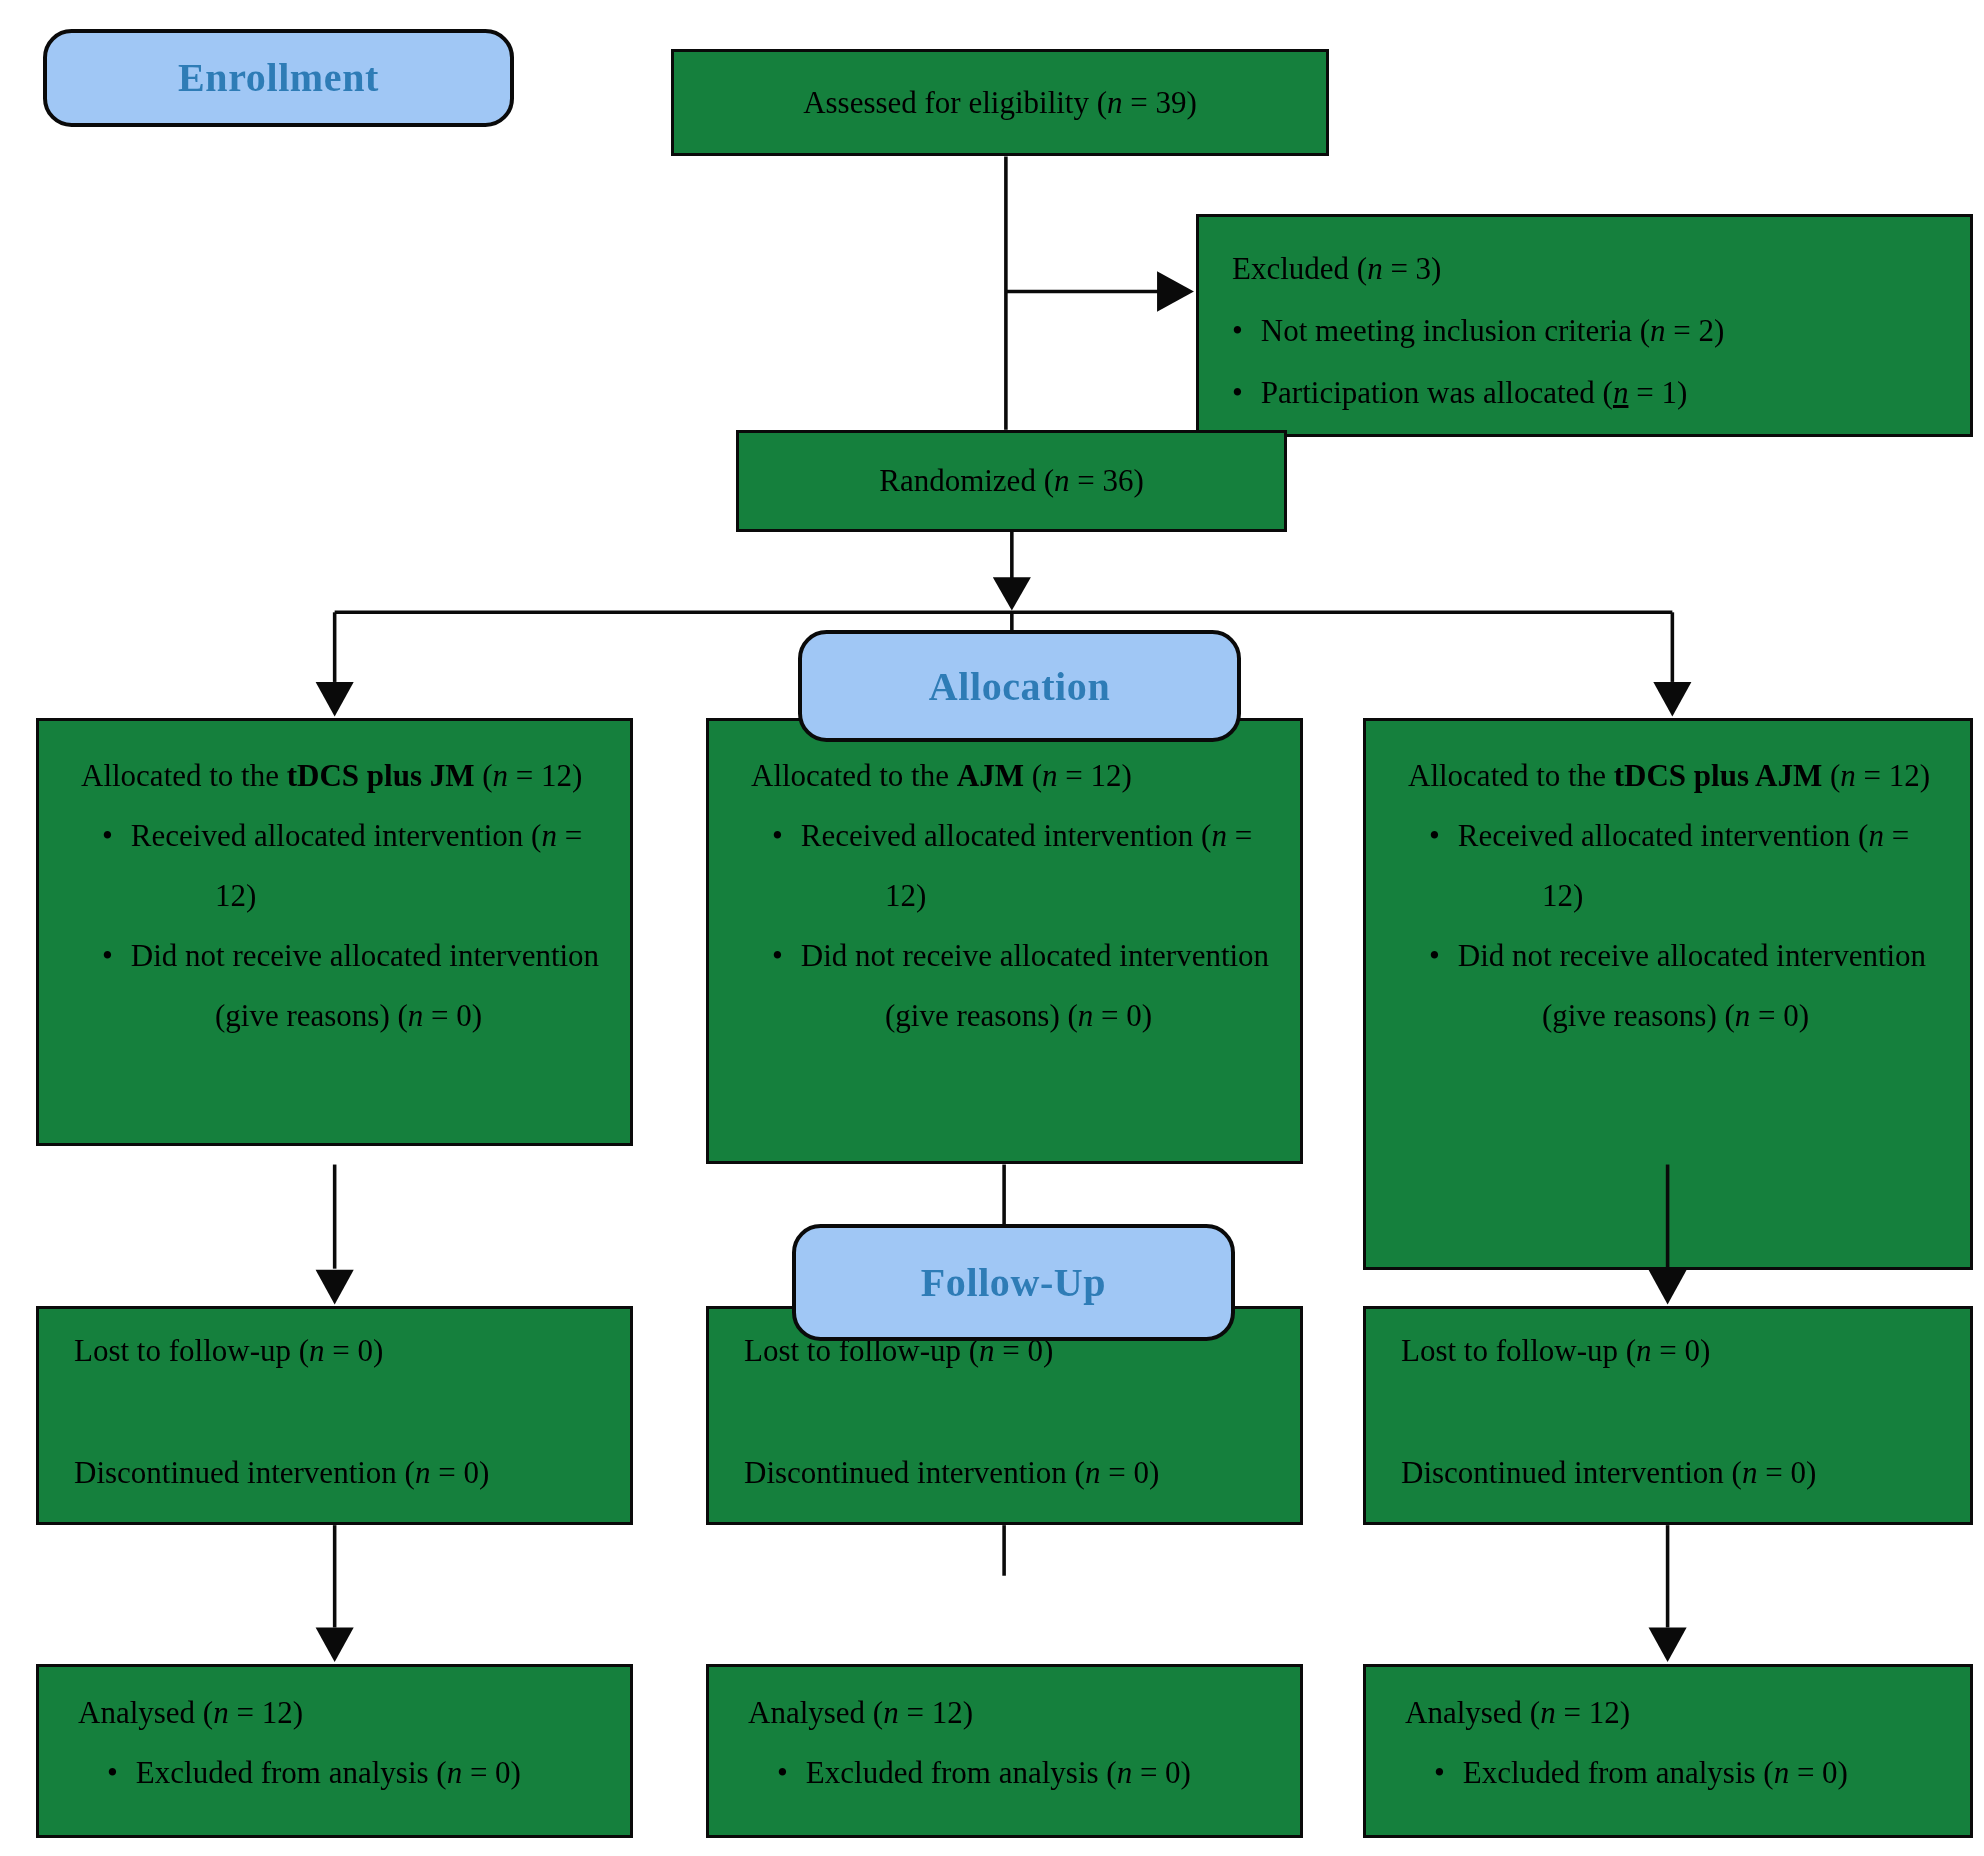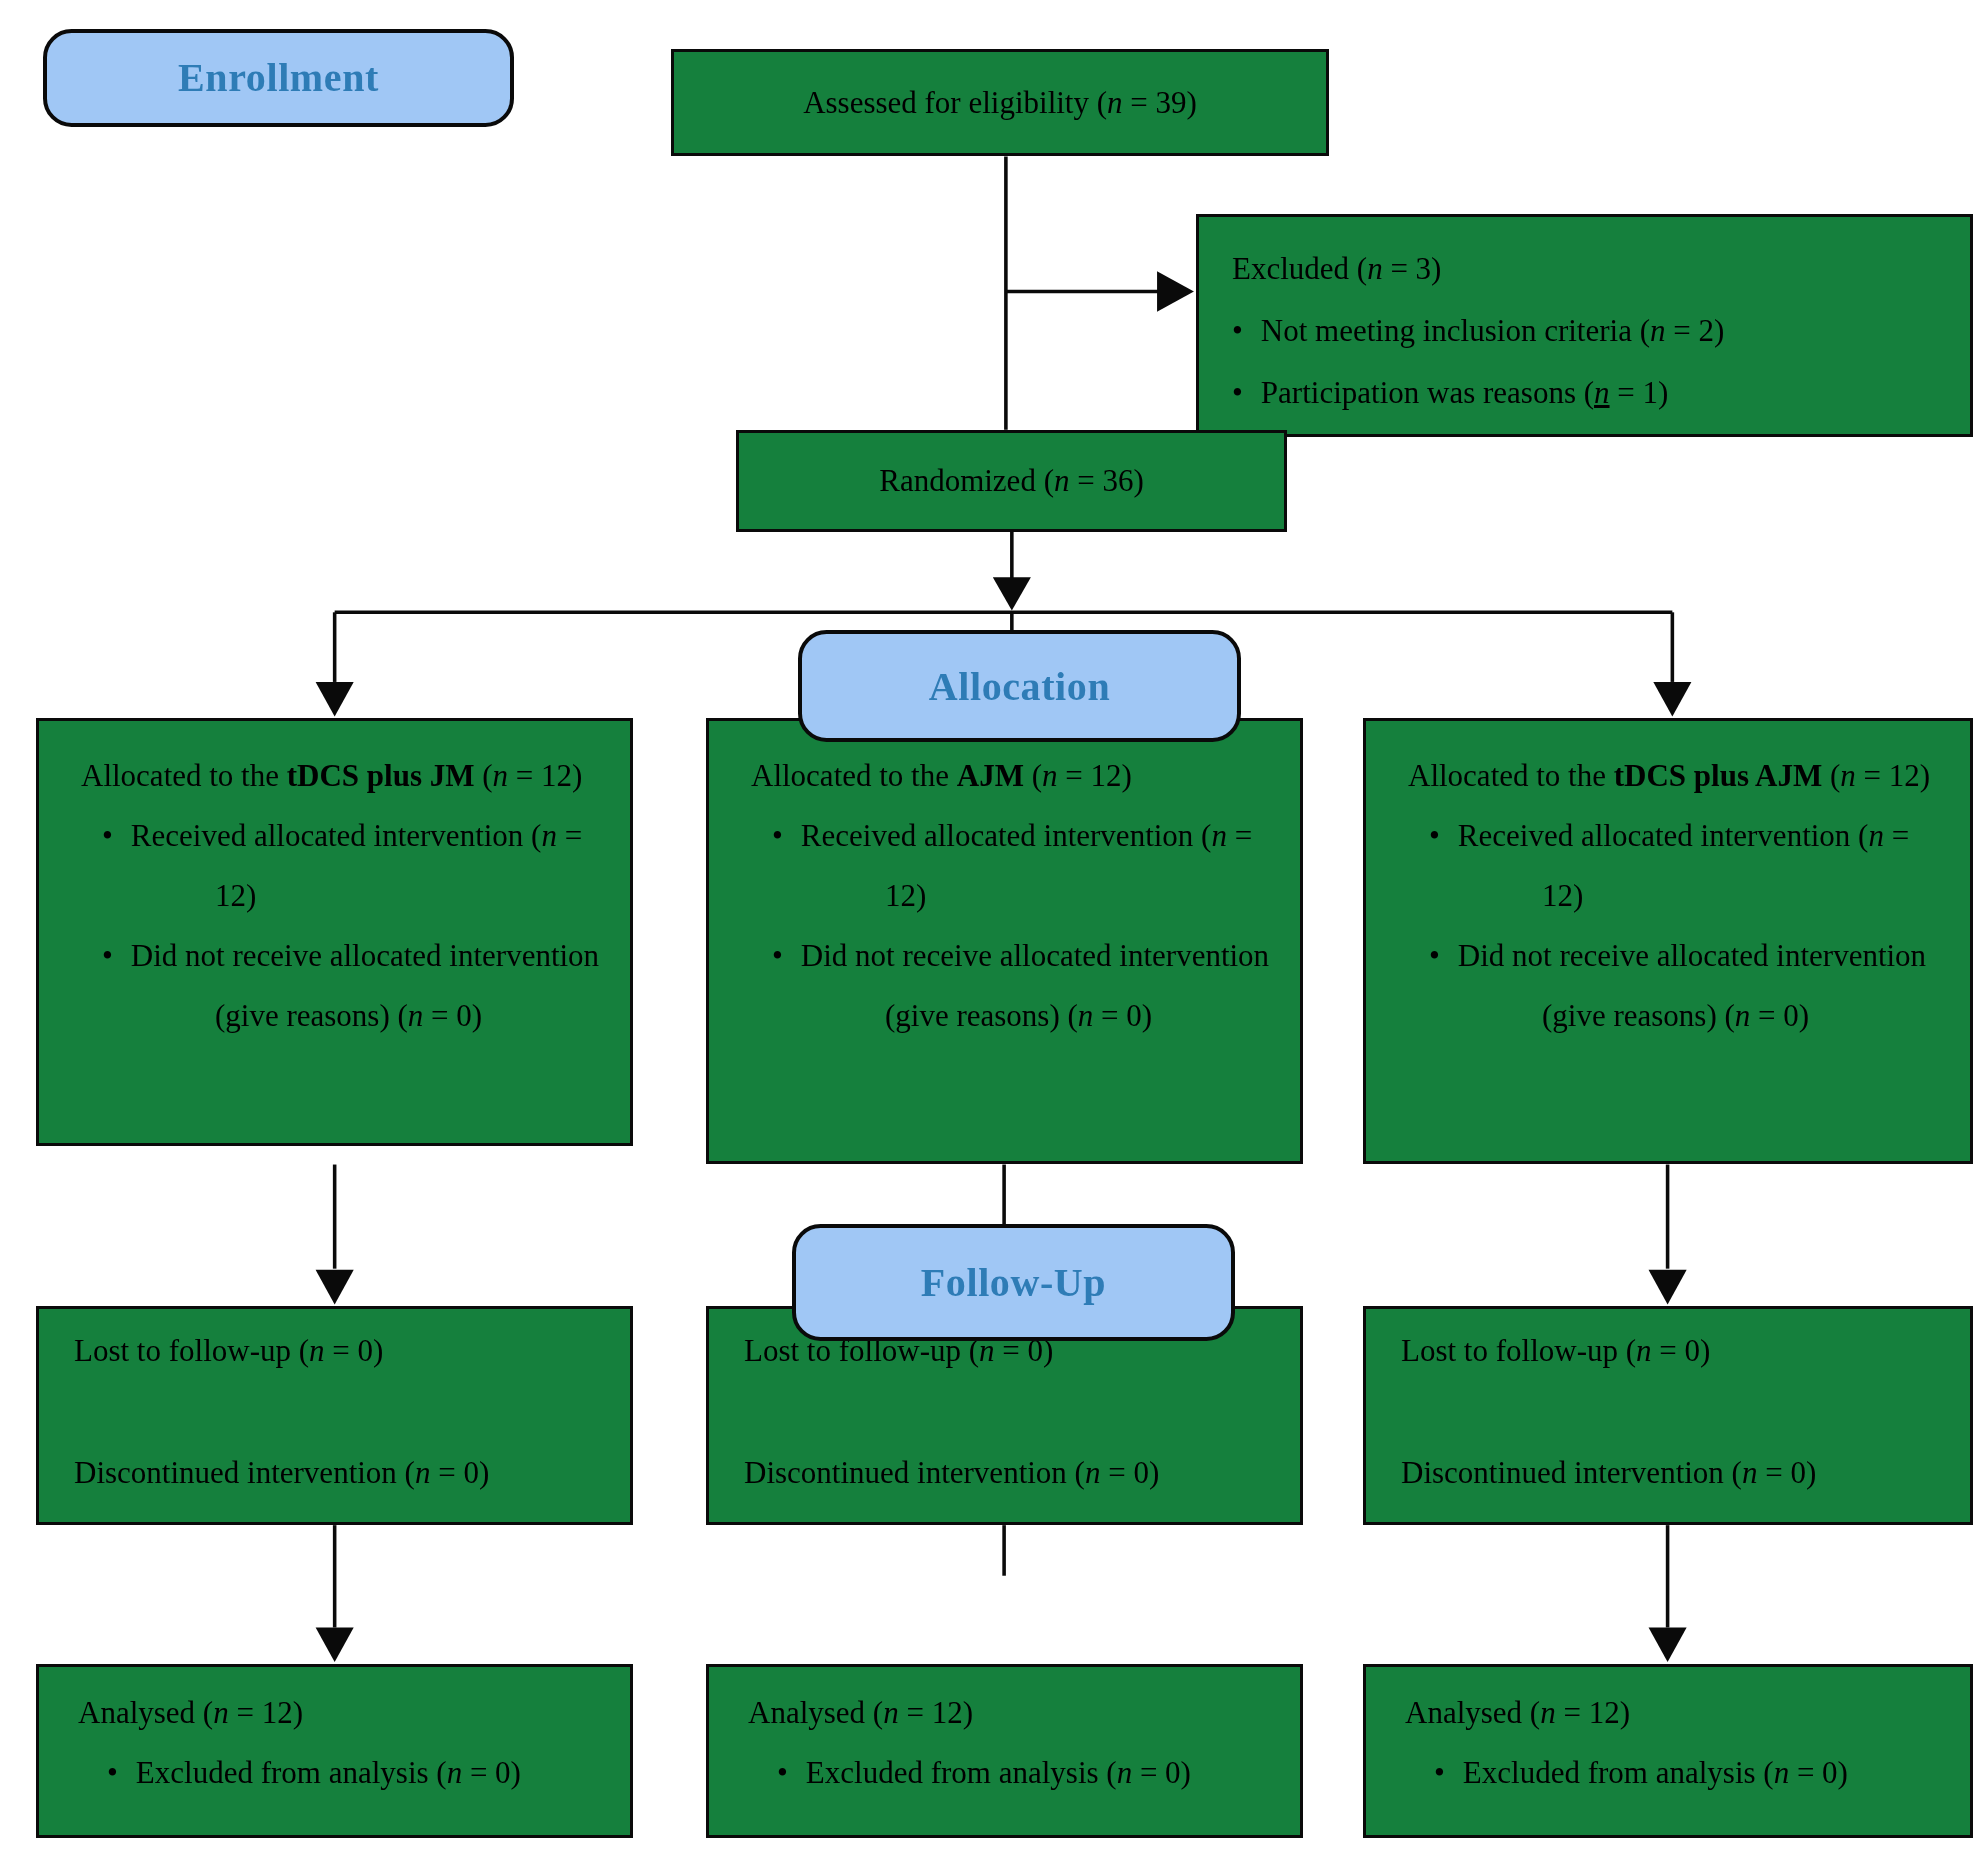--- a/index.html
+++ b/index.html
@@ -106,40 +106,40 @@
   <div class="banner" style="left:792px;top:1224px;width:443px;height:117px;">Follow-Up</div>
 
 
   <div class="wbox centered" style="left:671px;top:49px;width:658px;height:107px;">
     <p><span>Assessed for eligibility (</span><span class="run-i">n</span><span> = 39)</span></p>
   </div>
 
   <div class="wbox excl" style="left:1196px;top:179px;width:777px;height:223px;">
     <p><span>Excluded (</span><span class="run-i">n</span><span> = 3)</span></p>
     <p class="bullet"><span>Not meeting inclusion criteria (</span><span class="run-i">n</span><span> = 2)</span></p>
-    <p class="bullet"><span>Participation was reasons (</span><span class="run-i run-u">n</span><span> = 1)</span></p>
+    <p class="bullet"><span>Participation was allocated (</span><span class="run-i run-u">n</span><span> = 1)</span></p>
   </div>
 
   <div class="wbox centered" style="left:736px;top:430px;width:551px;height:102px;">
     <p><span>Randomized (</span><span class="run-i">n</span><span> = 36)</span></p>
   </div>
 
   <div class="wbox alloc" style="left:36px;top:718px;width:597px;height:428px;">
     <p class="box-title"><span>Allocated to the </span><span class="run-b">tDCS plus  JM</span><span> (</span><span class="run-i">n</span><span> = 12)</span></p>
     <p class="bullet"><span>Received allocated intervention (</span><span class="run-i">n</span><span> = 12)</span></p>
     <p class="bullet"><span>Did not receive allocated intervention (give reasons) (</span><span class="run-i">n</span><span> = 0)</span></p>
   </div>
 
   <div class="wbox alloc" style="left:706px;top:718px;width:597px;height:446px;">
     <p class="box-title"><span>Allocated to the </span><span class="run-b">AJM</span><span> (</span><span class="run-i">n</span><span> = 12)</span></p>
     <p class="bullet"><span>Received allocated intervention (</span><span class="run-i">n</span><span> = 12)</span></p>
     <p class="bullet"><span>Did not receive allocated intervention (give reasons) (</span><span class="run-i">n</span><span> = 0)</span></p>
   </div>
 
-  <div class="wbox alloc" style="left:1363px;top:718px;width:610px;height:446px;">
+  <div class="wbox alloc" style="left:1363px;top:718px;width:610px;height:552px;">
     <p class="box-title"><span>Allocated to the </span><span class="run-b">tDCS plus AJM</span><span> (</span><span class="run-i">n</span><span> = 12)</span></p>
     <p class="bullet"><span>Received allocated intervention (</span><span class="run-i">n</span><span> = 12)</span></p>
     <p class="bullet"><span>Did not receive allocated intervention (give reasons) (</span><span class="run-i">n</span><span> = 0)</span></p>
   </div>
 
   <div class="wbox fu" style="left:36px;top:1306px;width:597px;height:219px;">
     <p><span>Lost to follow-up (</span><span class="run-i">n</span><span> = 0)</span></p>
     <p><span>Discontinued intervention (</span><span class="run-i">n</span><span> = 0)</span></p>
   </div>
 

